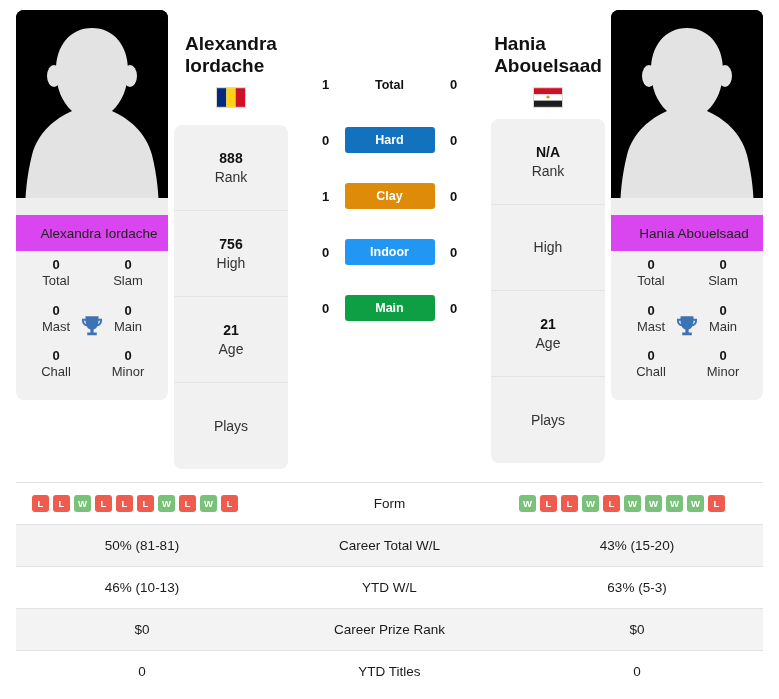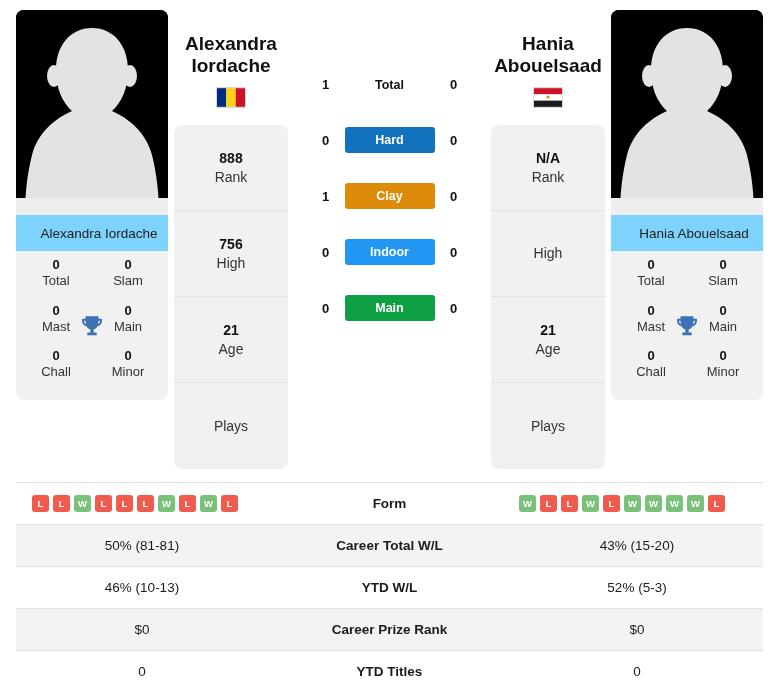--- a/index.html
+++ b/index.html
@@ -52,21 +52,21 @@
     top: 0;
     width: 152px;
     height: 205px;
   }
   .card-name {
     text-align: center;
     font-size: 13.5px;
     color: #222;
     padding: 11px 2px 9px 16px;
     line-height: 1.2;
-    background: #7dd3fc;
+    background: #d946ef;
   }
   .titles-grid {
     display: grid;
     grid-template-columns: 1fr 1fr;
     row-gap: 0;
     padding: 0 4px 12px 4px;
     position: relative;
   }
   .title-cell {
     text-align: center;
@@ -95,21 +95,21 @@
   
   .info-col {
     flex: 0 0 114px;
     width: 114px;
     margin: 0 6px;
     display: flex;
     flex-direction: column;
     align-items: center;
   }
   .info-head {
-    text-align: center;
+    text-align: left;
     padding-top: 23px;
   }
   .info-name {
     font-size: 19px;
     font-weight: bold;
     line-height: 1.17;
     color: #111;
     white-space: pre-line;
   }
   .flag {
@@ -121,21 +121,21 @@
     display: block;
   }
   .info-stack {
     margin-top: 17px;
     width: 114px;
     background: #f1f1f1;
     border-radius: 8px;
     overflow: hidden;
   }
   .info-stack.right-stack {
-    margin-top: 17px;
+    margin-top: 11px;
   }
   .info-row {
     height: 86px;
     box-sizing: border-box;
     display: flex;
     flex-direction: column;
     align-items: center;
     justify-content: center;
     border-bottom: 1px solid #e4e4e4;
   }
@@ -216,21 +216,21 @@
   }
   .stats-table td {
     text-align: center;
     font-size: 13.5px;
     color: #1b1b1b;
     padding: 0;
     height: 41px;
     vertical-align: middle;
   }
   .stats-table td.mid-col {
-    font-weight: bold;
+    font-weight: normal;
     width: 243px;
   }
   .stats-table td.side-col {
     width: 252px;
   }
   .form-strip {
     display: flex;
     justify-content: flex-start;
     align-items: center;
     gap: 4px;
@@ -480,21 +480,21 @@
         </td>
       </tr>
       <tr class="shaded">
         <td class="side-col">50% (81-81)</td>
         <td class="mid-col">Career Total W/L</td>
         <td class="side-col">43% (15-20)</td>
       </tr>
       <tr>
         <td class="side-col">46% (10-13)</td>
         <td class="mid-col">YTD W/L</td>
-        <td class="side-col">52% (5-3)</td>
+        <td class="side-col">63% (5-3)</td>
       </tr>
       <tr class="shaded">
         <td class="side-col">$0</td>
         <td class="mid-col">Career Prize Rank</td>
         <td class="side-col">$0</td>
       </tr>
       <tr>
         <td class="side-col">0</td>
         <td class="mid-col">YTD Titles</td>
         <td class="side-col">0</td>

